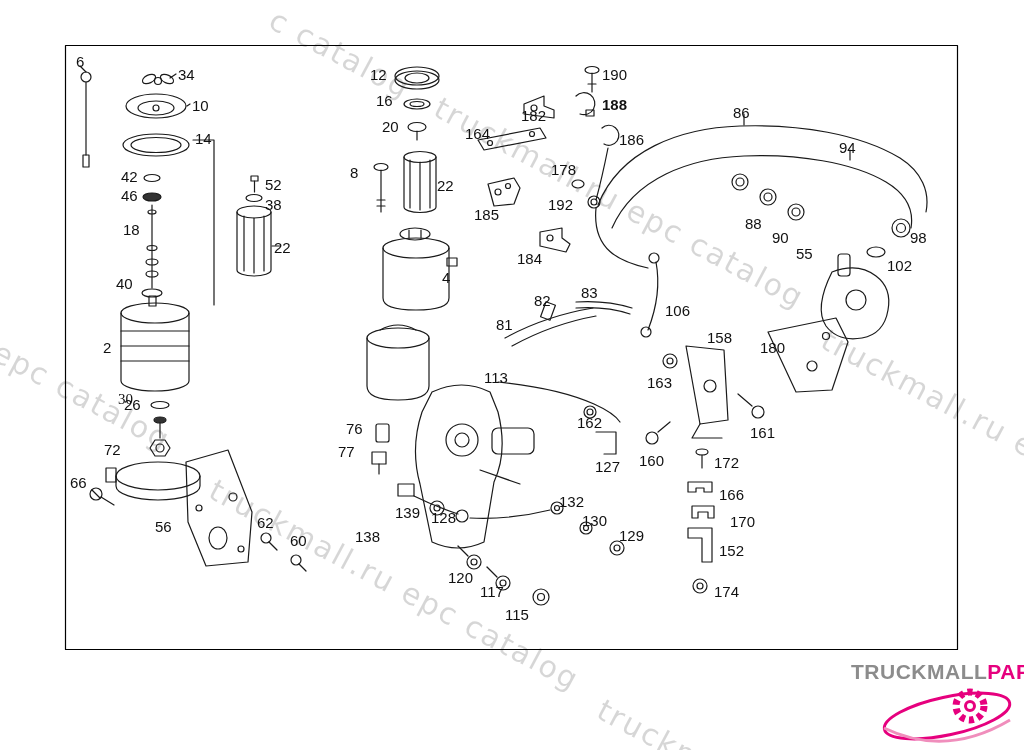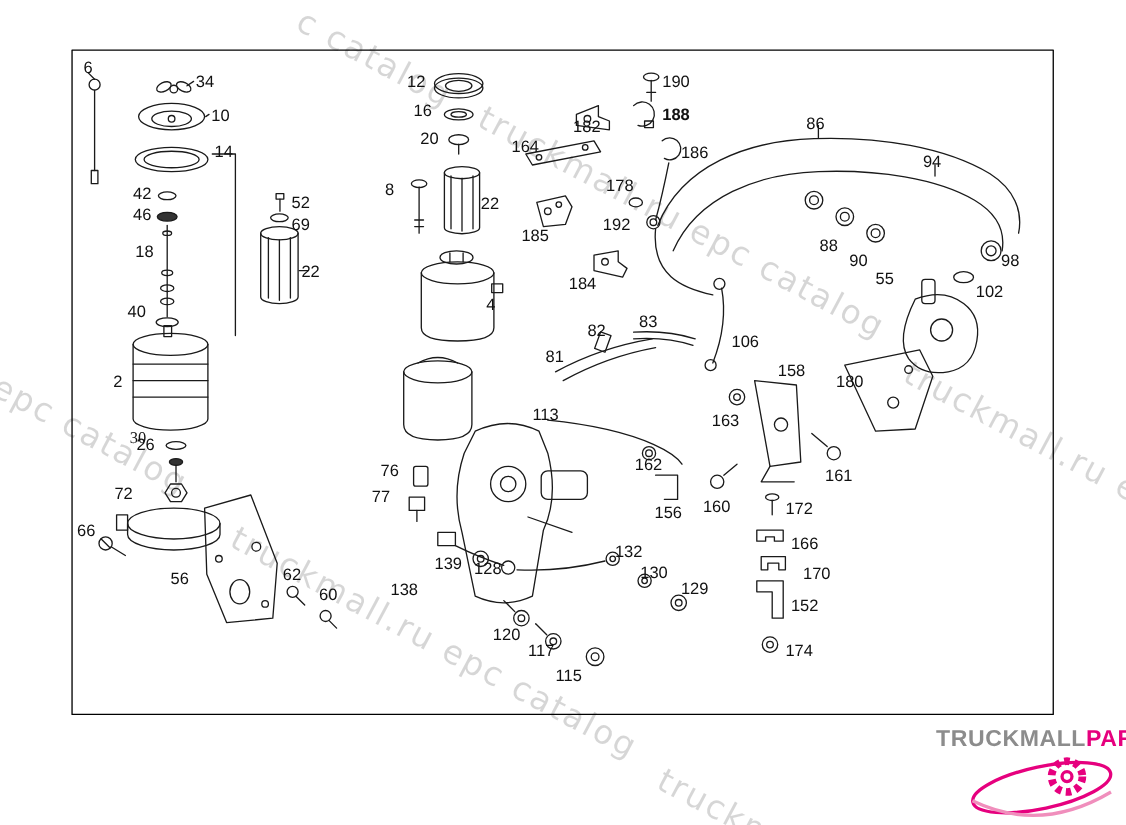--- a/index.html
+++ b/index.html
@@ -290,21 +290,21 @@
 
   <div class="layer" id="part-labels">
       <div class="part-label" style="left: 76px; top: 54px;">6</div>
       <div class="part-label" style="left: 178px; top: 67px;">34</div>
       <div class="part-label" style="left: 192px; top: 98px;">10</div>
       <div class="part-label" style="left: 195px; top: 131px;">14</div>
       <div class="part-label" style="left: 121px; top: 169px;">42</div>
       <div class="part-label" style="left: 121px; top: 188px;">46</div>
       <div class="part-label" style="left: 123px; top: 222px;">18</div>
       <div class="part-label" style="left: 265px; top: 177px;">52</div>
-      <div class="part-label" style="left: 265px; top: 197px;">69</div>
+      <div class="part-label" style="left: 265px; top: 197px;">38</div>
       <div class="part-label" style="left: 274px; top: 240px;">22</div>
       <div class="part-label" style="left: 116px; top: 276px;">40</div>
       <div class="part-label" style="left: 103px; top: 340px;">2</div>
       <div class="part-label" style="left: 124px; top: 397px;">26</div>
       <div class="part-label" style="left: 118px; top: 392px; font-family: Liberation Serif, serif;">30</div>
       <div class="part-label" style="left: 104px; top: 442px;">72</div>
       <div class="part-label" style="left: 70px; top: 475px;">66</div>
       <div class="part-label" style="left: 155px; top: 519px;">56</div>
       <div class="part-label" style="left: 257px; top: 515px;">62</div>
       <div class="part-label" style="left: 290px; top: 533px;">60</div>
@@ -332,21 +332,21 @@
       <div class="part-label" style="left: 887px; top: 258px;">102</div>
       <div class="part-label" style="left: 534px; top: 293px;">82</div>
       <div class="part-label" style="left: 581px; top: 285px;">83</div>
       <div class="part-label" style="left: 496px; top: 317px;">81</div>
       <div class="part-label" style="left: 665px; top: 303px;">106</div>
       <div class="part-label" style="left: 484px; top: 370px;">113</div>
       <div class="part-label" style="left: 707px; top: 330px;">158</div>
       <div class="part-label" style="left: 647px; top: 375px;">163</div>
       <div class="part-label" style="left: 760px; top: 320px; margin-top: 20px;">180</div>
       <div class="part-label" style="left: 577px; top: 415px;">162</div>
-      <div class="part-label" style="left: 595px; top: 459px;">156</div>
+      <div class="part-label" style="left: 595px; top: 459px;">127</div>
       <div class="part-label" style="left: 639px; top: 453px;">160</div>
       <div class="part-label" style="left: 750px; top: 425px;">161</div>
       <div class="part-label" style="left: 714px; top: 455px;">172</div>
       <div class="part-label" style="left: 719px; top: 487px;">166</div>
       <div class="part-label" style="left: 730px; top: 514px;">170</div>
       <div class="part-label" style="left: 719px; top: 543px;">152</div>
       <div class="part-label" style="left: 714px; top: 584px;">174</div>
       <div class="part-label" style="left: 346px; top: 421px;">76</div>
       <div class="part-label" style="left: 338px; top: 444px;">77</div>
       <div class="part-label" style="left: 355px; top: 485px; margin-top: 44px;">138</div>

